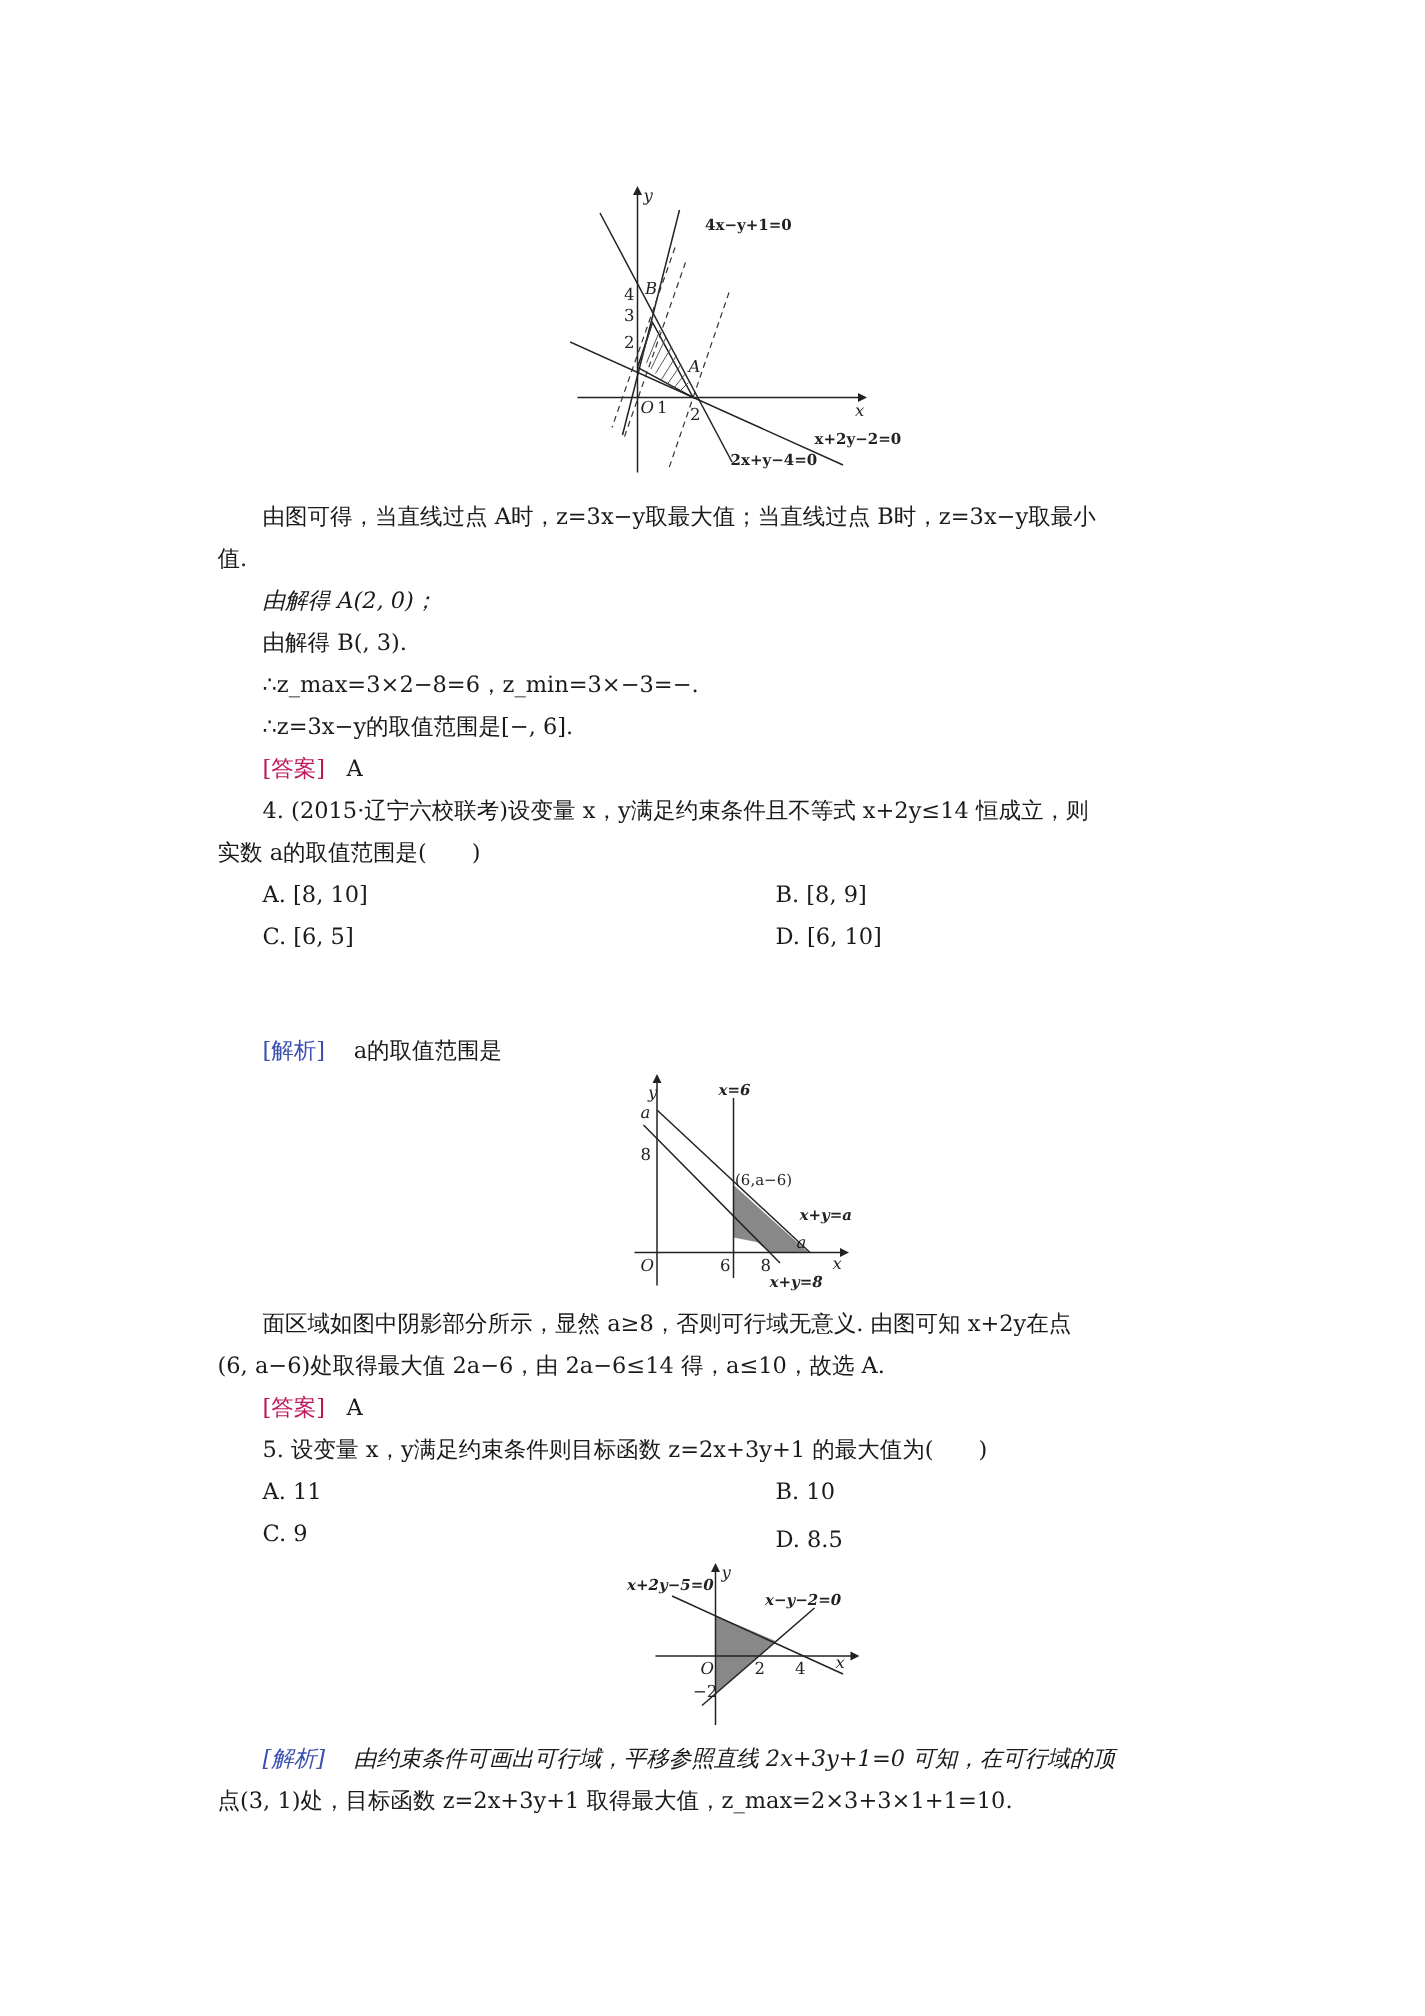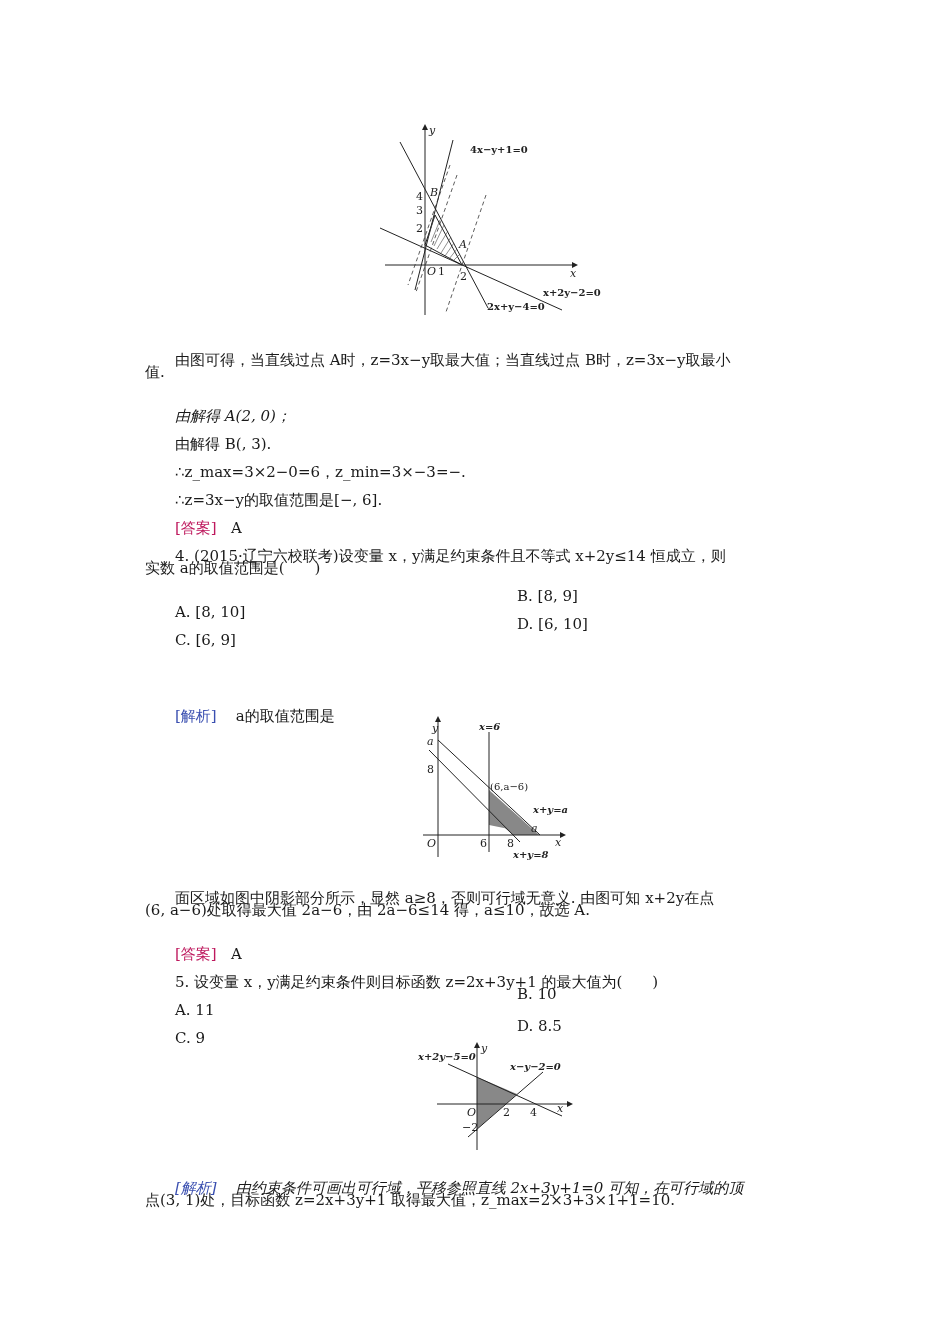--- a/index.html
+++ b/index.html
@@ -1,18 +1,18 @@
 <!DOCTYPE html>
 <html><head>
 <meta charset="utf-8">
 <style>
   html, body { margin:0; padding:0; background:#ffffff; }
   body { width:950px; height:1344px; position:relative; font-family:"DejaVu Serif","Liberation Serif",serif; color:#1a1a1a; font-size:15px; }
   .line { position:absolute; left:145px; width:665px; line-height:20px; white-space:nowrap; }
-  .ind { left:175px;margin-top:16px; }
+  .ind { left:175px; }
   .tag-ans { color:#be185d; }
   .tag-ana { color:#3a4fb0; }
   .fig { position:absolute; }
   .optB { position:absolute; left:517px; }
 </style>
 </head>
 <body>
 
 <svg class="fig" style="left:380px;top:120px;" width="240" height="200" viewBox="0 0 240 200">
   <g stroke="#222" stroke-width="1" fill="none">
@@ -55,32 +55,32 @@
     <text x="90" y="33" font-weight="bold" font-size="10">4x−y+1=0</text>
     <text x="163" y="176" font-weight="bold" font-size="10">x+2y−2=0</text>
     <text x="107" y="190" font-weight="bold" font-size="10">2x+y−4=0</text>
   </g>
 </svg>
 
 <div class="line ind" style="top:334px;">由图可得，当直线过点 A时，z=3x−y取最大值；当直线过点 B时，z=3x−y取最小</div>
 <div class="line" style="top:362px;">值.</div>
 <div class="line ind" style="top:390px;font-style:italic;">由解得 A(2, 0)；</div>
 <div class="line ind" style="top:418px;">由解得 B(, 3).</div>
-<div class="line ind" style="top:446px;">∴z_max=3×2−0=6，z_min=3×−3=−.</div>
+<div class="line ind" style="top:446px;">∴z_max=3×2−8=6，z_min=3×−3=−.</div>
 <div class="line ind" style="top:474px;">∴z=3x−y的取值范围是[−, 6].</div>
 <div class="line ind" style="top:502px;">
   <span class="tag-ans">[答案]</span>&nbsp;&nbsp;
   <span>A</span>
 </div>
 
 <div class="line ind" style="top:530px;">4. (2015·辽宁六校联考)设变量 x，y满足约束条件且不等式 x+2y≤14 恒成立，则</div>
 <div class="line" style="top:558px;">实数 a的取值范围是(　　)</div>
 <div class="line ind" style="top:586px;">A. [8, 10]</div>
 <div class="optB" style="top:586px;line-height:20px;">B. [8, 9]</div>
-<div class="line ind" style="top:614px;">C. [6, 9]</div>
+<div class="line ind" style="top:614px;">C. [6, 5]</div>
 <div class="optB" style="top:614px;line-height:20px;">D. [6, 10]</div>
 
 <div class="line ind" style="top:690px;">
   <span class="tag-ana">[解析]</span>&nbsp;&nbsp;&nbsp;
   <span>a的取值范围是</span>
 </div>
 
 <svg class="fig" style="left:405px;top:712px;" width="175" height="150" viewBox="0 0 175 150">
   <polygon points="84,78 84,113 134,123 112,123" fill="#888"></polygon>
   <polygon points="84,78 84,102 108,123 134,123" fill="#888"></polygon>

